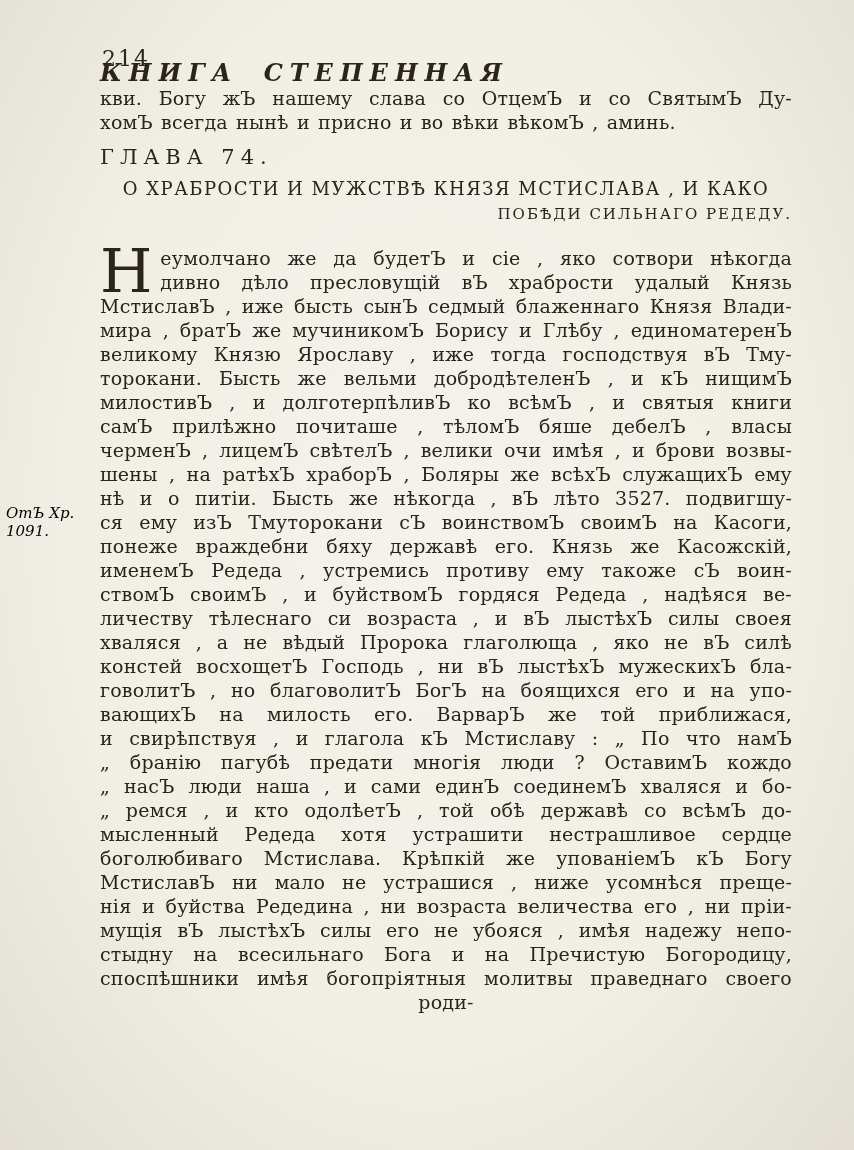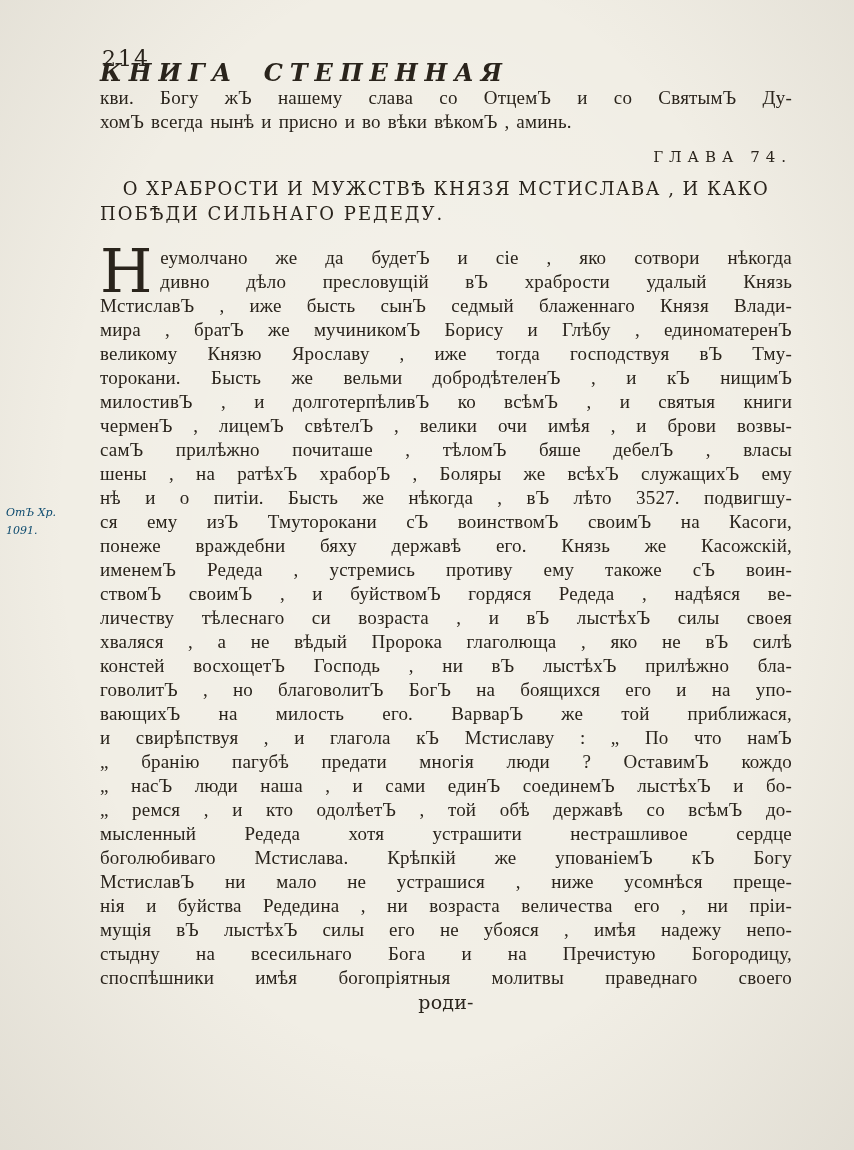--- a/index.html
+++ b/index.html
@@ -34,58 +34,57 @@
     font-size: 24px;
     letter-spacing: 7px;
     word-spacing: 10px;
     white-space: nowrap;
   }
   .margin-note {
     position: absolute;
     left: 6px; top: 504px;
     width: 86px;
     font-style: italic;
-    font-size: 11px;
+    font-size: 15px;
     line-height: 18px;
-    color: #0c4a6e;
+    color: #000000;
   }
   .textblock {
     position: absolute;
     left: 100px; top: 86px;
     width: 692px;
   }
   .line {
     font-size: 19px;
     line-height: 24px;
     text-align: justify;
     text-align-last: justify;
     letter-spacing: 0.2px;
     word-spacing: 2px;
-    font-family: Liberation Serif, serif;
   }
   .line.loose { text-align-last: left; }
   .chapter-heading {
     margin-top: 10px;
-    text-align: right;
-    font-size: 15px;
+    text-align: left;
+    font-size: 21px;
     letter-spacing: 6px;
     line-height: 26px;
   }
   .chapter-title-1 {
     margin-top: 6px;
     text-align: center;
     font-size: 18px;
     letter-spacing: 1.5px;
     line-height: 25px;
     white-space: nowrap;
   }
   .chapter-title-2 {
     margin-top: 3px;
-    text-align: left;
-    font-size: 18px;
+    text-align: right;
+    font-size: 15px;
     letter-spacing: 2px;
     line-height: 20px;
   }
   .body-par { margin-top: 22px; }
   .dropcap {
     float: left;
     font-size: 60px;
     line-height: 46px;
     padding: 2px 8px 0 0;
     font-weight: 500;
@@ -127,36 +126,36 @@
     <span class="dropcap">Н</span>
     <div>
 
     <div class="line">еумолчано же да будетЪ и сіе , яко сотвори нѣкогда</div>
         <div class="line">дивно дѣло пресловущій вЪ храбрости удалый Князь</div>
         <div class="line">МстиславЪ , иже бысть сынЪ седмый блаженнаго Князя Влади-</div>
         <div class="line">мира , братЪ же мучиникомЪ Борису и Глѣбу , единоматеренЪ</div>
         <div class="line">великому Князю Ярославу , иже тогда господствуя вЪ Тму-</div>
         <div class="line">торокани.  Бысть же вельми добродѣтеленЪ , и кЪ нищимЪ</div>
         <div class="line">милостивЪ , и долготерпѣливЪ ко всѣмЪ , и святыя книги</div>
+        <div class="line">самЪ прилѣжно почиташе , тѣломЪ бяше дебелЪ , власы</div>
         <div class="line">черменЪ , лицемЪ свѣтелЪ , велики очи имѣя , и брови возвы-</div>
-        <div class="line">самЪ прилѣжно почиташе , тѣломЪ бяше дебелЪ , власы</div>
         <div class="line">шены , на ратѣхЪ храборЪ , Боляры же всѣхЪ служащихЪ ему</div>
         <div class="line">нѣ и о питіи.  Бысть же нѣкогда , вЪ лѣто 3527. подвигшу-</div>
         <div class="line">ся ему изЪ Тмуторокани сЪ воинствомЪ своимЪ на Касоги,</div>
         <div class="line">понеже враждебни бяху державѣ его.  Князь же Касожскій,</div>
         <div class="line">именемЪ Редеда , устремись противу ему такоже сЪ воин-</div>
         <div class="line">ствомЪ своимЪ , и буйствомЪ гордяся Редеда , надѣяся ве-</div>
         <div class="line">личеству тѣлеснаго си возраста , и вЪ лыстѣхЪ силы своея</div>
         <div class="line">хваляся , а не вѣдый Пророка глаголюща , яко не вЪ силѣ</div>
-        <div class="line">констей восхощетЪ Господь , ни вЪ лыстѣхЪ прилѣжно бла-</div>
+        <div class="line">констей восхощетЪ Господь , ни вЪ лыстѣхЪ мужескихЪ бла-</div>
         <div class="line">говолитЪ , но благоволитЪ БогЪ на боящихся его и на упо-</div>
         <div class="line">вающихЪ на милость его.  ВарварЪ же той приближася,</div>
         <div class="line">и свирѣпствуя , и глагола кЪ Мстиславу :  „ По что намЪ</div>
         <div class="line">„ бранію пагубѣ предати многія люди ?  ОставимЪ кождо</div>
-        <div class="line">„ насЪ люди наша , и сами единЪ соединемЪ лыстѣхЪ и бо-</div>
+        <div class="line">„ насЪ люди наша , и сами единЪ соединемЪ хваляся и бо-</div>
         <div class="line">„ ремся , и кто одолѣетЪ , той обѣ державѣ со всѣмЪ до-</div>
         <div class="line">мысленный Редеда хотя устрашити нестрашливое сердце</div>
         <div class="line">боголюбиваго Мстислава.  Крѣпкій же упованіемЪ кЪ Богу</div>
         <div class="line">МстиславЪ ни мало не устрашися , ниже усомнѣся преще-</div>
         <div class="line">нія и буйства Редедина , ни возраста величества его , ни пріи-</div>
         <div class="line">мущія вЪ лыстѣхЪ силы его не убояся , имѣя надежу непо-</div>
         <div class="line">стыдну на всесильнаго Бога и на Пречистую Богородицу,</div>
         <div class="line">споспѣшники имѣя богопріятныя молитвы праведнаго своего</div>
       </div>
     <div class="catchword">роди-</div>

